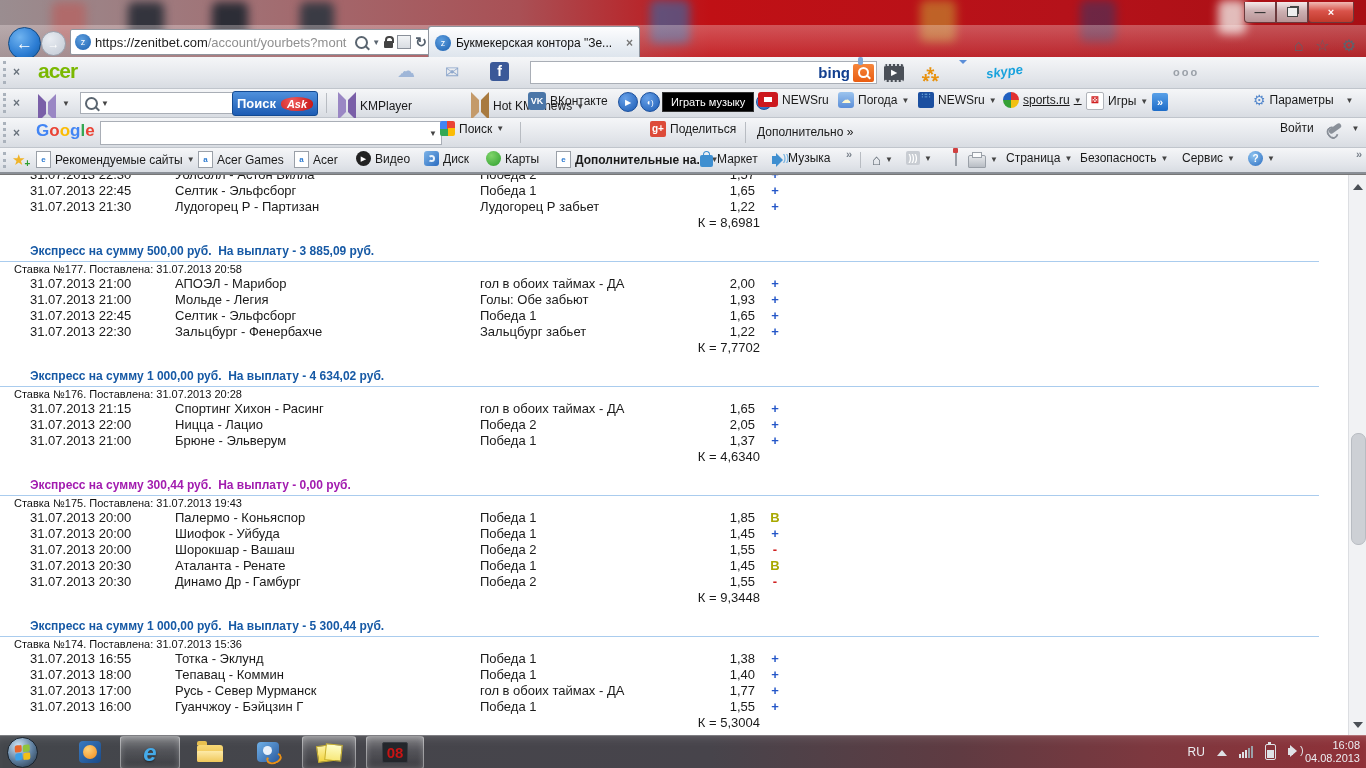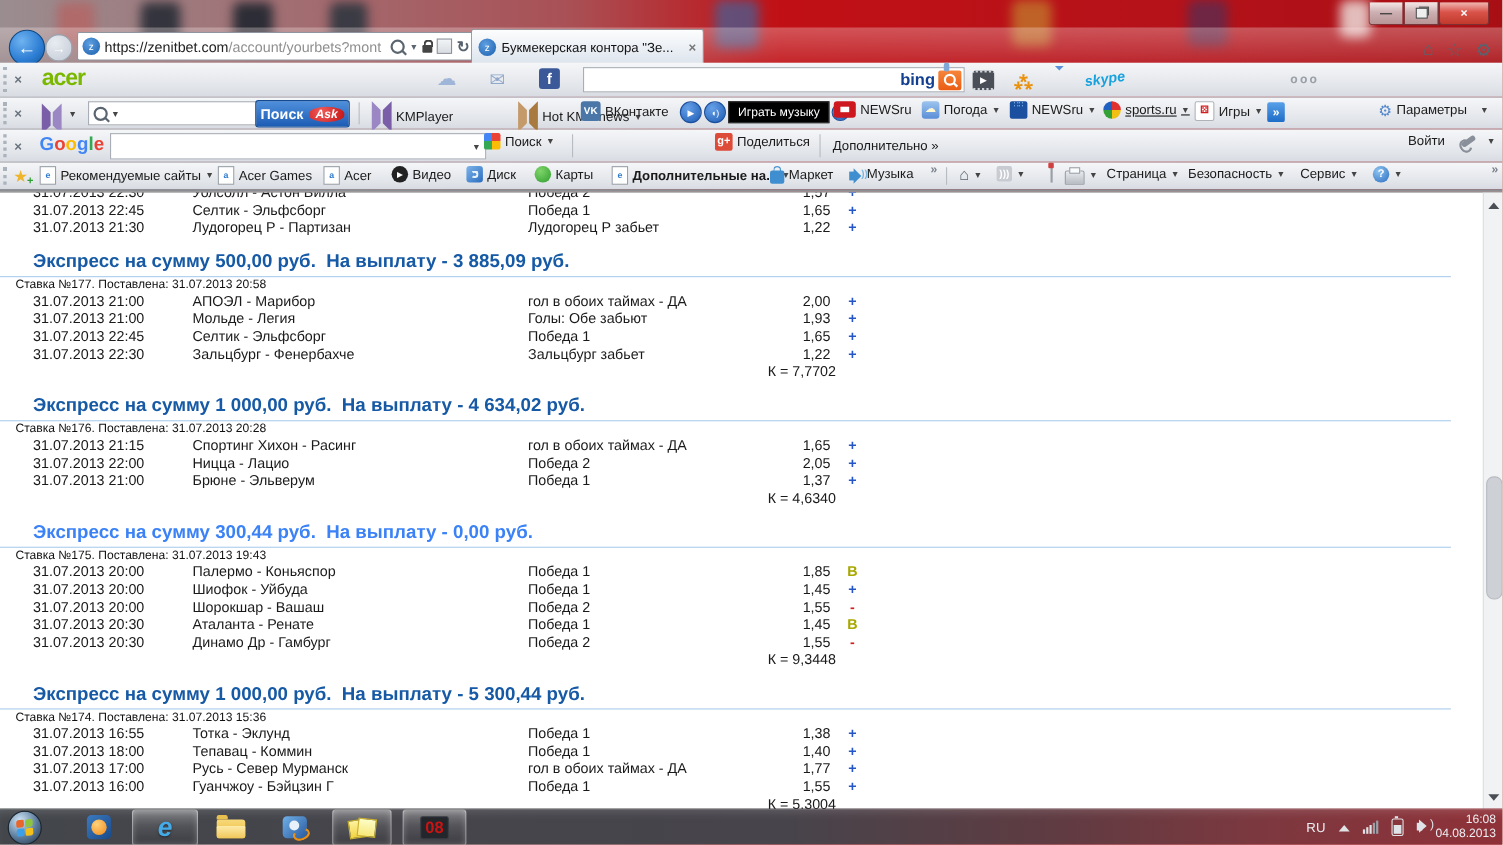--- a/index.html
+++ b/index.html
@@ -127,22 +127,22 @@
   .tri-up{width:0;height:0;border:5px solid transparent;border-bottom:6px solid #4a4f55;margin-top:-4px;}
   .tri-dn{width:0;height:0;border:5px solid transparent;border-top:6px solid #4a4f55;margin-bottom:-4px;}
   .sc-thumb{position:absolute;left:2px;width:13px;top:258px;height:110px;background:#cdd0d5;border:1px solid #b8bcc2;border-radius:7px;}
   .bet-row{display:grid;grid-template-columns:145px 305px 210px 65px 40px;padding-left:30px;height:16px;line-height:16px;font-size:13px;}
   .c-coef{text-align:right;}
   .c-res{text-align:center;font-weight:bold;}
   .res-plus{color:#2456c8;}
   .res-minus{color:#d02020;}
   .res-win{color:#a8a800;}
   .k-wrap{width:760px;text-align:right;height:16px;line-height:16px;font-size:13px;}
-  .sec-header{margin-top:12px;padding:1px 0 3px 30px;font-size:17px;font-weight:bold;color:#1659a5;border-bottom:1px solid #aaccee;white-space:pre;width:1319px;box-sizing:border-box;}
-  .sec-header.lost{color:#3b82f6;}
+  .sec-header{margin-top:12px;padding:1px 0 3px 30px;font-size:12px;font-weight:bold;color:#1659a5;border-bottom:1px solid #aaccee;white-space:pre;width:1319px;box-sizing:border-box;}
+  .sec-header.lost{color:#a21caf;}
   .stake-line{padding-left:14px;height:14px;line-height:14px;font-size:11px;color:#111;}
   .first-clip{margin-top:-8px;}
   
   .taskbar{top:735px;left:0;width:1366px;height:33px;
     background:linear-gradient(90deg,#43464b 0%,#47444b 52%,#5f3b42 70%,#7d383f 84%,#8f3138 100%);
     box-shadow:inset 0 1px 0 rgba(255,255,255,.22), inset 0 8px 12px -8px rgba(255,255,255,.25);}
   .orb{left:7px;top:2px;width:29px;height:29px;border-radius:50%;background:radial-gradient(circle at 35% 28%,#cfe6f8,#5a7a9a 55%,#23303c);border:1px solid #1a242e;display:flex;align-items:center;justify-content:center;}
   .flag{width:15px;height:15px;display:grid;grid-template-columns:1fr 1fr;grid-template-rows:1fr 1fr;gap:1px;transform:rotate(-4deg);}
   .flag i{border-radius:40% 15% 40% 15%;}
   .f1{background:#e8662c;}.f2{background:#8fc43c;}.f3{background:#3ba0e8;}.f4{background:#f2c018;}
@@ -437,20 +437,21 @@
       <span class="c-coef">1,65</span>
       <span class="c-res res-plus">+</span>
     </div>
     <div class="bet-row">
       <span class="c-date">31.07.2013 21:30</span>
       <span class="c-match">Лудогорец Р - Партизан</span>
       <span class="c-bet">Лудогорец Р забьет</span>
       <span class="c-coef">1,22</span>
       <span class="c-res res-plus">+</span>
     </div>
+    <div class="k-wrap">К = 8,6981</div>
   </section>
 
   <section>
     <div class="sec-header">Экспресс на сумму 500,00 руб.  На выплату - 3 885,09 руб.</div>
     <div class="stake-line">Ставка №177. Поставлена: 31.07.2013 20:58</div>
     <div class="bet-row">
       <span class="c-date">31.07.2013 21:00</span>
       <span class="c-match">АПОЭЛ - Марибор</span>
       <span class="c-bet">гол в обоих таймах - ДА</span>
       <span class="c-coef">2,00</span>

